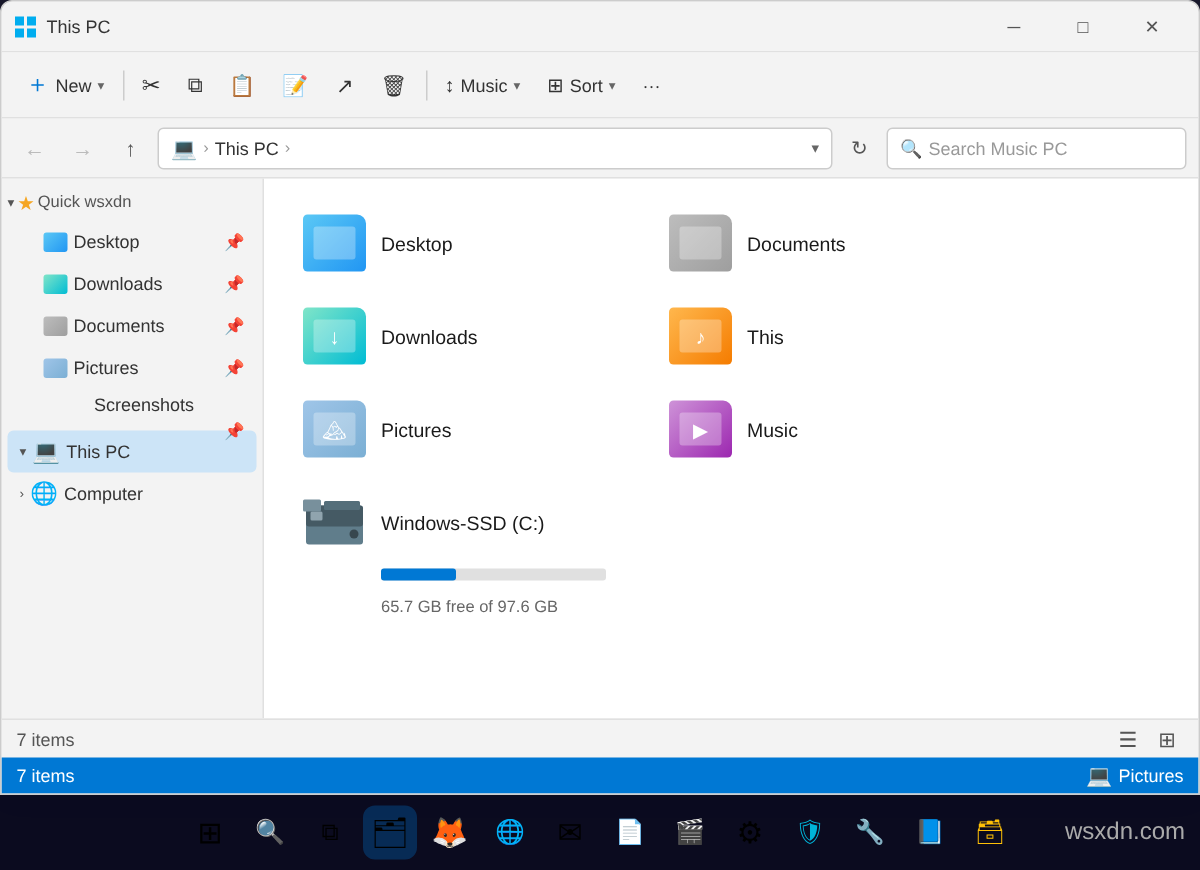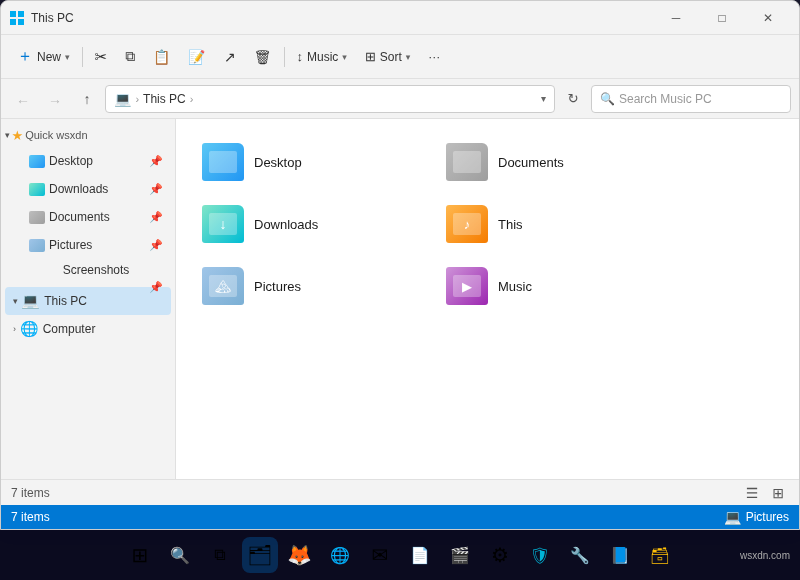--- a/index.html
+++ b/index.html
@@ -540,20 +540,39 @@
           <span class="file-label">Pictures</span>
         </div>
 
         <div class="file-item">
           <div class="folder-icon folder-purple">
             <div style="width:28px;height:22px;background:rgba(255,255,255,0.3);border-radius:2px;display:flex;align-items:center;justify-content:center;color:white;font-size:13px;">▶</div>
           </div>
           <span class="file-label">Music</span>
         </div>
 
+        <div class="file-item drive-item" style="display:flex;flex-direction:column;align-items:flex-start;">
+          <div style="display:flex;align-items:center;gap:10px;">
+            <div style="width:42px;height:38px;flex-shrink:0;position:relative;">
+              <svg width="42" height="38" viewBox="0 0 42 38">
+                <rect x="2" y="8" width="38" height="26" rx="2" fill="#607d8b"></rect>
+                <rect x="2" y="8" width="38" height="14" rx="2" fill="#455a64"></rect>
+                <circle cx="34" cy="27" r="3" fill="#37474f"></circle>
+                <rect x="5" y="12" width="8" height="6" rx="1" fill="#90a4ae"></rect>
+                <rect x="0" y="4" width="12" height="8" rx="1" fill="#78909c"></rect>
+                <rect x="14" y="5" width="24" height="6" rx="1" fill="#546e7a"></rect>
+              </svg>
+            </div>
+            <span class="file-label">Windows-SSD (C:)</span>
+          </div>
+          <div class="drive-bar-container">
+            <div class="drive-bar-fill" style="width:33%;"></div>
+          </div>
+          <span class="drive-info">65.7 GB free of 97.6 GB</span>
+        </div>
 
       </div>
     </div>
   </div>
 
   <div class="status-bar">
     <span>7 items</span>
     <div class="status-right">
       <div class="view-toggle">☰</div>
       <div class="view-toggle">⊞</div>
@@ -579,15 +598,15 @@
   <div class="taskbar-icon" style="font-size:16px;color:#00adef;">🌐</div>
   <div class="taskbar-icon">✉</div>
   <div class="taskbar-icon" style="font-size:16px;color:#d83b01;">📄</div>
   <div class="taskbar-icon" style="font-size:16px;">🎬</div>
   <div class="taskbar-icon">⚙</div>
   <div class="taskbar-icon" style="font-size:16px;color:#00b4d8;">🛡</div>
   <div class="taskbar-icon" style="font-size:16px;color:#e63946;">🔧</div>
   <div class="taskbar-icon" style="font-size:16px;color:#2b579a;">📘</div>
   <div class="taskbar-icon" style="font-size:16px;color:#ffc107;">🗃</div>
   <div class="taskbar-right">
-    <span style="font-size:10px;color:#aaa;">wsxdn.com</span>
+    <span style="font-size:16px;color:#aaa;">wsxdn.com</span>
   </div>
 </div>
 
 </body></html>

